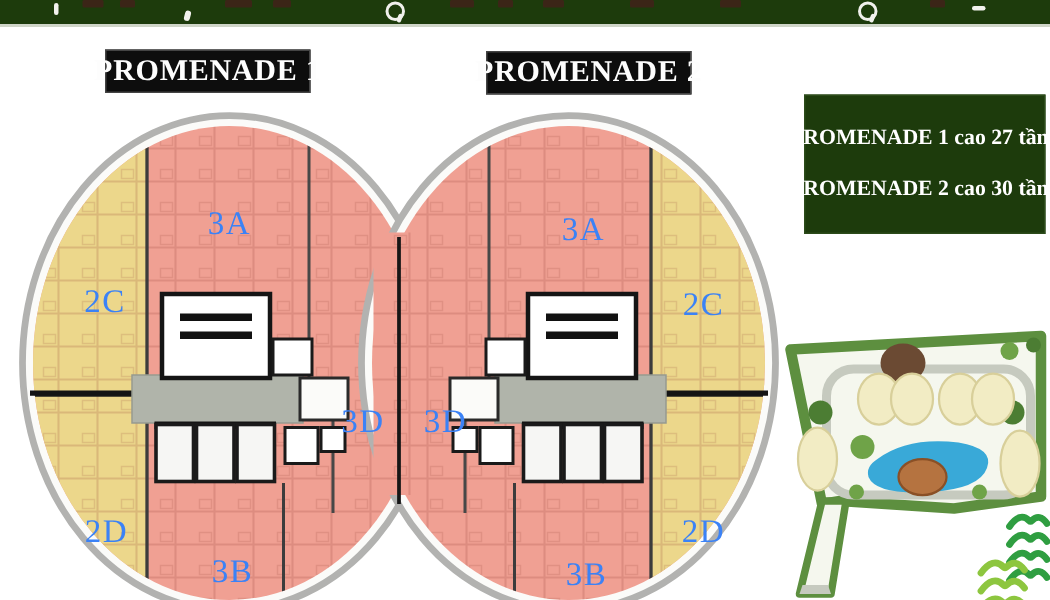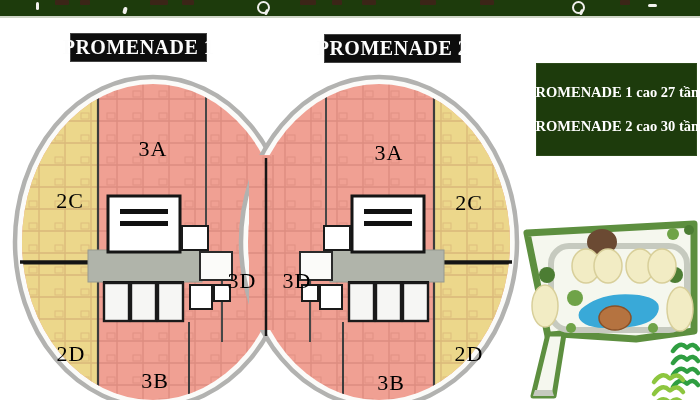--- a/index.html
+++ b/index.html
@@ -27,21 +27,21 @@
               border:1px solid #2c4b1a;box-sizing:border-box;display:flex;flex-direction:column;
               justify-content:space-evenly;align-items:center;padding:4px 2px;}
   .info-line{color:#ffffff;font-family:"Liberation Serif",serif;font-weight:700;
              font-size:14.5px;white-space:nowrap;}
 
   
   #plan-svg{position:absolute;left:0;top:0;}
 
   
   .unit-label{position:absolute;transform:translate(-50%,-50%);
-              font-family:"Liberation Serif",serif;font-size:22px;color:#000000;
+              font-family:"Liberation Serif",serif;font-size:22px;color:#3b82f6;
               letter-spacing:1px;white-space:nowrap;}
 
   
   #site-svg{position:absolute;left:523px;top:220px;}
   #logo-svg{position:absolute;left:640px;top:340px;}
 </style>
 </head>
 <body>
 
 <div id="screen">

